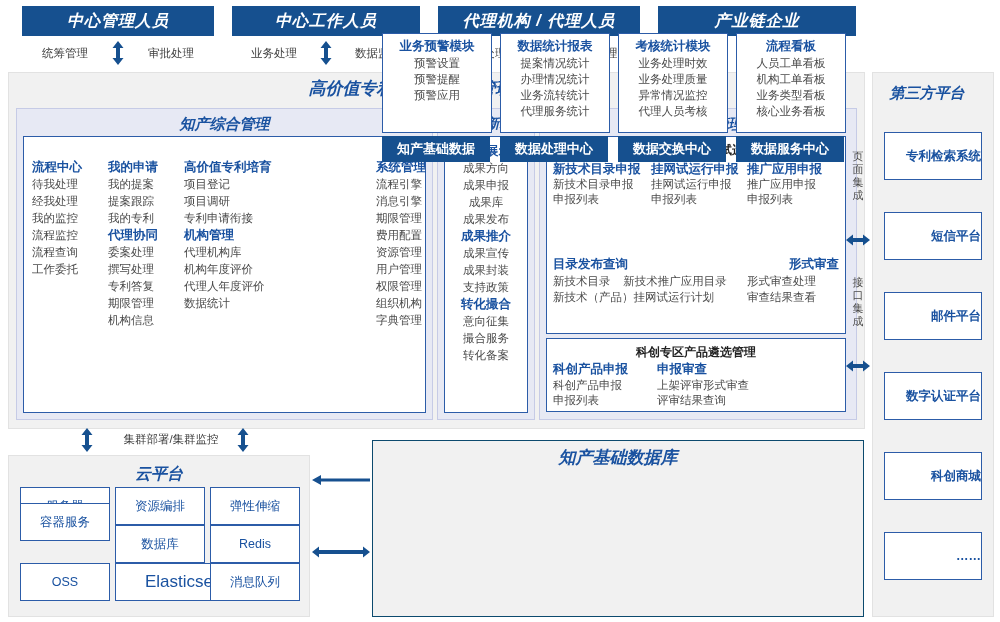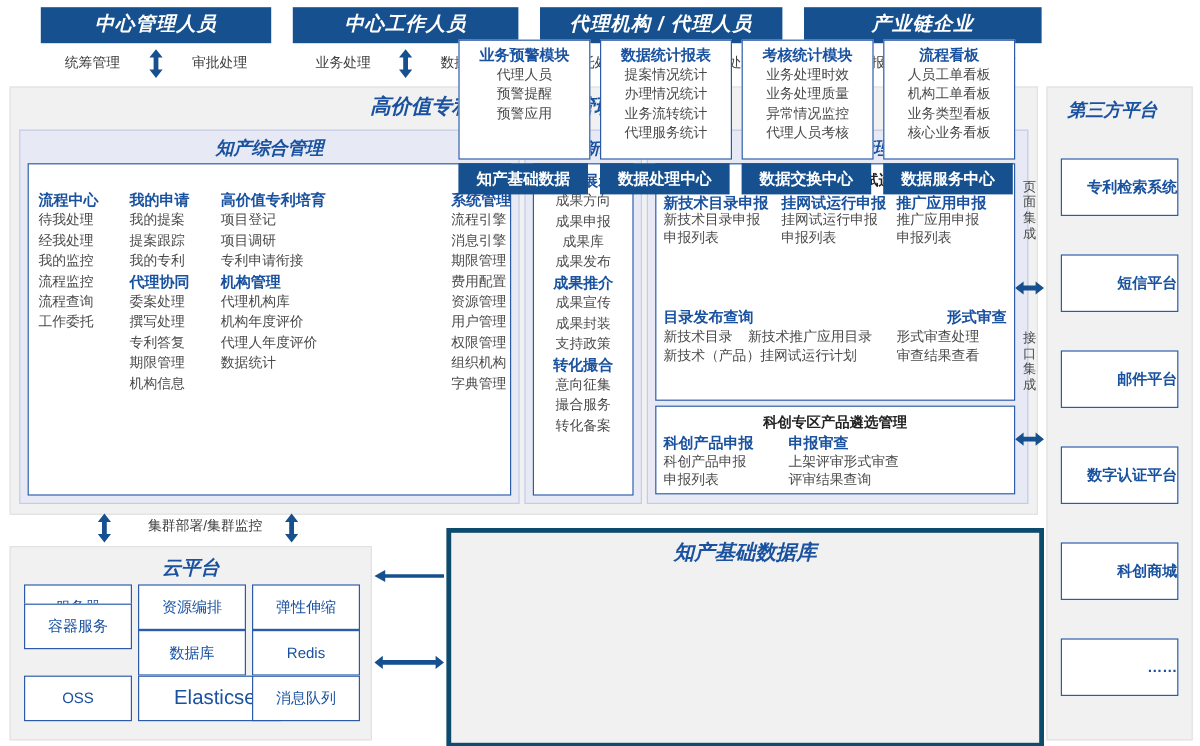--- a/index.html
+++ b/index.html
@@ -18,21 +18,21 @@
     text-align:center;letter-spacing:1px;
   }
   .panel-title{
     color:#1A52A0;font-weight:bold;font-style:italic;text-align:center;
   }
   .cat{color:#1A52A0;font-weight:bold;font-size:12.5px;line-height:17px;}
   .leaf{color:#4a4a4a;font-size:11.5px;line-height:17px;font-weight:normal;}
   .wbox{border:1.6px solid #2C5CA8;background:#fff;}
 
   
-  .actors{position:absolute;left:12px;top:0;width:865px;height:68px;}
+  .actors{position:absolute;left:0;top:0;width:865px;height:68px;}
   .actor{position:absolute;top:6px;height:30px;line-height:30px;font-size:16px;}
   .actor-sub{position:absolute;top:44px;height:18px;line-height:18px;
              font-size:11.5px;color:#3d3d3d;text-align:center;white-space:nowrap;}
   .updown{position:absolute;top:41px;width:14px;height:24px;}
 
   
   .platform{
     position:absolute;left:8px;top:72px;width:855px;height:355px;
     background:#F1F1F1;border:1px solid #E2E2E2;
   }
@@ -78,21 +78,21 @@
   .cluster-lbl{position:absolute;left:96px;top:431px;width:150px;height:16px;
                line-height:16px;text-align:center;font-size:11.5px;color:#3d3d3d;}
   .cloud{position:absolute;left:8px;top:455px;width:300px;height:160px;
          background:#F1F1F1;border:1px solid #E2E2E2;}
   .cloud-title{position:absolute;left:0;top:6px;width:300px;height:24px;line-height:24px;font-size:16px;}
   .cell{position:absolute;height:36px;line-height:36px;text-align:center;
         font-size:12.5px;color:#1A52A0;border:1.4px solid #2C5CA8;background:#fff;}
 
   
   .db{position:absolute;left:372px;top:440px;width:490px;height:175px;
-      background:#F1F1F1;border:4px solid #0c4a6e;}
+      background:#F1F1F1;border:1px solid #0c4a6e;}
   .db-title{position:absolute;left:0;top:4px;width:490px;height:26px;line-height:26px;font-size:17px;}
   .db-col{position:absolute;top:33px;width:108px;height:98px;
           border:1.5px solid #2C5CA8;background:#fff;}
   .db-col .cat{text-align:center;display:block;font-size:12.5px;margin-top:4px;}
   .db-col .leaf{text-align:center;display:block;font-size:11.5px;line-height:16px;}
   .db-foot{position:absolute;top:136px;width:108px;height:26px;line-height:26px;
            background:#16508F;color:#fff;font-size:13px;font-weight:bold;text-align:center;}
 
   svg.arrow{display:block;overflow:visible;}
 </style>
@@ -321,21 +321,21 @@
       <div class="cell" style="position: absolute; left: 115px; top: 563px; width: 88px; font-size: 17px; padding-left: 29px;">Elasticsearch</div>
       <div class="cell" style="position: absolute; left: 210px; top: 563px; width: 88px;">消息队列</div>
     </div>
 
   <div class="db">
     <div class="db-title panel-title">知产基础数据库</div>
   </div>
   <div id="db-cols">
       <div class="db-col" style="left: 382px;">
         <span class="cat">业务预警模块</span>
-        <span class="leaf">代理人员</span>
+        <span class="leaf">预警设置</span>
         <span class="leaf">预警提醒</span>
         <span class="leaf">预警应用</span>
       </div>
       <div class="db-foot" style="left: 382px;">知产基础数据</div>
       <div class="db-col" style="left: 500px;">
         <span class="cat">数据统计报表</span>
         <span class="leaf">提案情况统计</span>
         <span class="leaf">办理情况统计</span>
         <span class="leaf">业务流转统计</span>
         <span class="leaf">代理服务统计</span>

